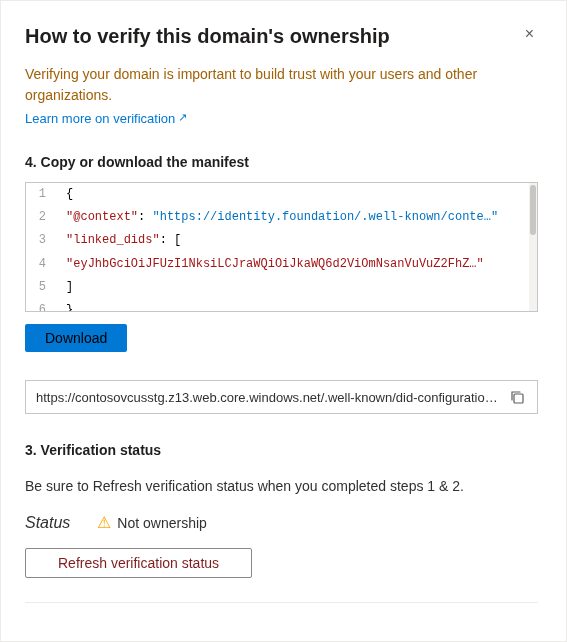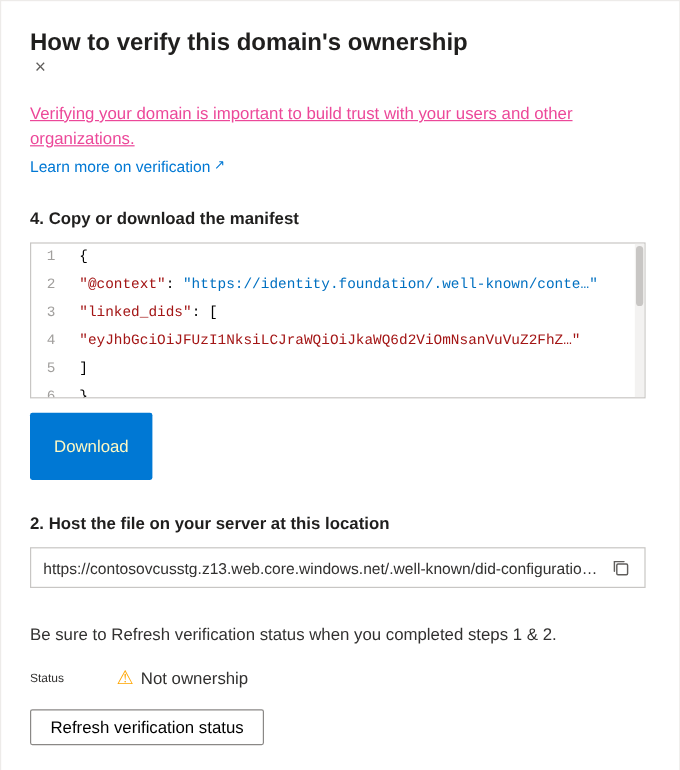--- a/index.html
+++ b/index.html
@@ -15,21 +15,20 @@
       background: #fff;
       padding: 24px 28px 24px 24px;
       position: relative;
       border: 1px solid #edebe9;
     }
     .modal-header {
       display: flex;
       justify-content: flex-end;
       align-items: flex-start;
       margin-bottom: 16px;
-      flex-direction: column;
     }
     .modal-title {
       font-size: 20px;
       font-weight: 600;
       color: #201f1e;
       flex: 1;
     }
     .close-btn {
       background: none;
       border: none;
@@ -37,24 +36,23 @@
       font-size: 16px;
       color: #605e5c;
       padding: 2px 4px;
       margin-top: -2px;
       display: flex;
       align-items: center;
       justify-content: center;
     }
     .description {
       font-size: 14px;
-      color: #ec4899;
+      color: #a16207;
       margin-bottom: 4px;
       line-height: 1.5;
-      text-decoration: underline;
     }
     .learn-more-link {
       color: #0078d4;
       text-decoration: none;
       font-size: 13px;
       display: inline-flex;
       align-items: flex-start;
       gap: 3px;
     }
     .external-icon {
@@ -117,23 +115,23 @@
       right: 1px;
       top: 2px;
       width: 6px;
       height: 50px;
       background: #c8c6c4;
       border-radius: 3px;
     }
     .download-btn {
       margin-top: 12px;
       background: #0078d4;
-      color: #fef9c3;
-      border: none;
-      padding: 20px 20px;
+      color: #000000;
+      border: none;
+      padding: 6px 20px;
       font-size: 14px;
       cursor: pointer;
       border-radius: 2px;
     }
     .url-container {
       display: flex;
       align-items: center;
       border: 1px solid #c8c6c4;
       padding: 6px 10px;
       background: #fff;
@@ -164,40 +162,41 @@
       line-height: 1.5;
       margin-top: 18px;
     }
     .status-row {
       display: flex;
       align-items: center;
       gap: 12px;
       margin-bottom: 16px;
     }
     .status-label {
-      font-size: 10px;
+      font-size: 16px;
       color: #323130;
       min-width: 60px;
+      font-style: italic;
     }
     .status-badge {
       display: flex;
       align-items: center;
       gap: 6px;
       font-size: 14px;
       color: #323130;
     }
     .warning-icon {
       color: #ffa500;
       font-size: 16px;
     }
     .refresh-btn {
       background: #fff;
-      color: #000000;
+      color: #7f1d1d;
       border: 1px solid #8a8886;
-      padding: 6px 16px;
+      padding: 6px 32px;
       font-size: 14px;
       cursor: pointer;
       border-radius: 2px;
     }
     .divider {
       margin-top: 24px;
       border: none;
       border-top: 1px solid #edebe9;
     }
   </style>
@@ -250,33 +249,33 @@
         </table>
       </div>
       <div class="scrollbar-track">
         <div class="scrollbar-thumb"></div>
       </div>
     </div>
     <button class="download-btn">Download</button>
   </div>
 
   <div class="section">
-    <div class="section-title">2. Host the file on your server at this location</div>
     <div class="url-container">
       <span class="url-text">https://contosovcusstg.z13.web.core.windows.net/.well-known/did-configuration.json</span>
       <button class="copy-icon-btn" title="Copy">
         <svg width="16" height="16" viewBox="0 0 16 16" fill="none" xmlns="http://www.w3.org/2000/svg">
           <rect x="5" y="5" width="9" height="9" rx="1" stroke="#605e5c" stroke-width="1.2" fill="none"></rect>
           <path d="M3 11V3h8" stroke="#605e5c" stroke-width="1.2" fill="none" stroke-linecap="round"></path>
         </svg>
       </button>
     </div>
   </div>
 
   <div class="section">
+    <div class="section-title">3. Verification status</div>
     <p class="verification-desc">Be sure to Refresh verification status when you completed steps 1 &amp; 2.</p>
     <div class="status-row">
       <span class="status-label">Status</span>
       <div class="status-badge">
         <span class="warning-icon">⚠</span>
         <span>Not ownership</span>
       </div>
     </div>
     <button class="refresh-btn">Refresh verification status</button>
   </div>

